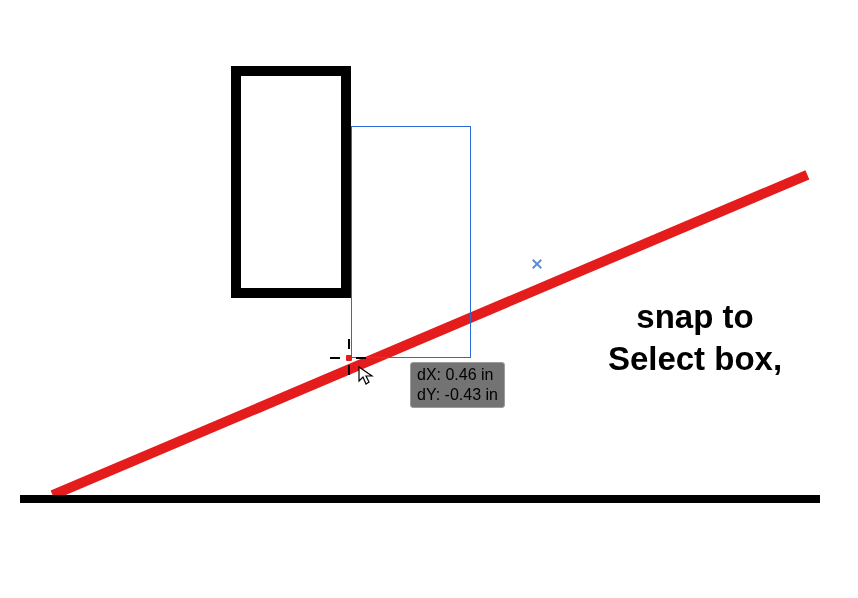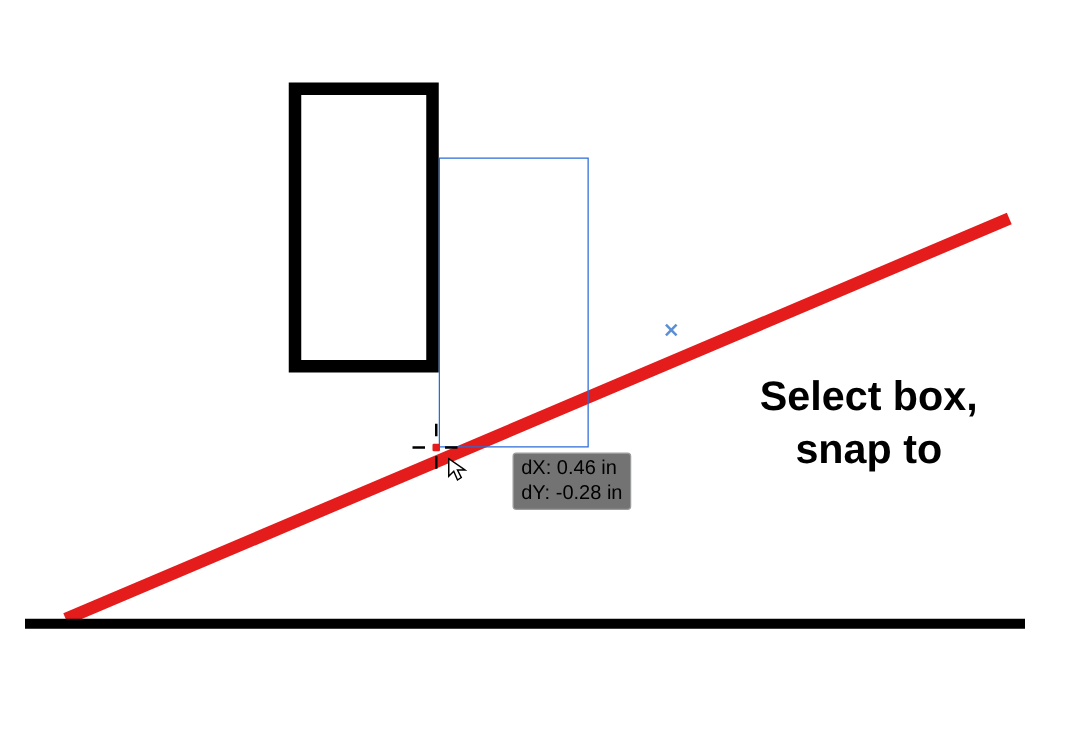--- a/index.html
+++ b/index.html
@@ -149,22 +149,22 @@
     </svg>
   </div>
 
   <div class="tooltip">
     <div>
       <span>dX:</span>
       <span>0.46 in</span>
     </div>
     <div>
       <span>dY:</span>
-      <span>-0.28 in</span>
+      <span>-0.43 in</span>
     </div>
   </div>
 
   <div class="caption">
+    <div>snap to</div>
     <div>Select box,</div>
-    <div>snap to</div>
   </div>
 
 </div>
 
 </body></html>

